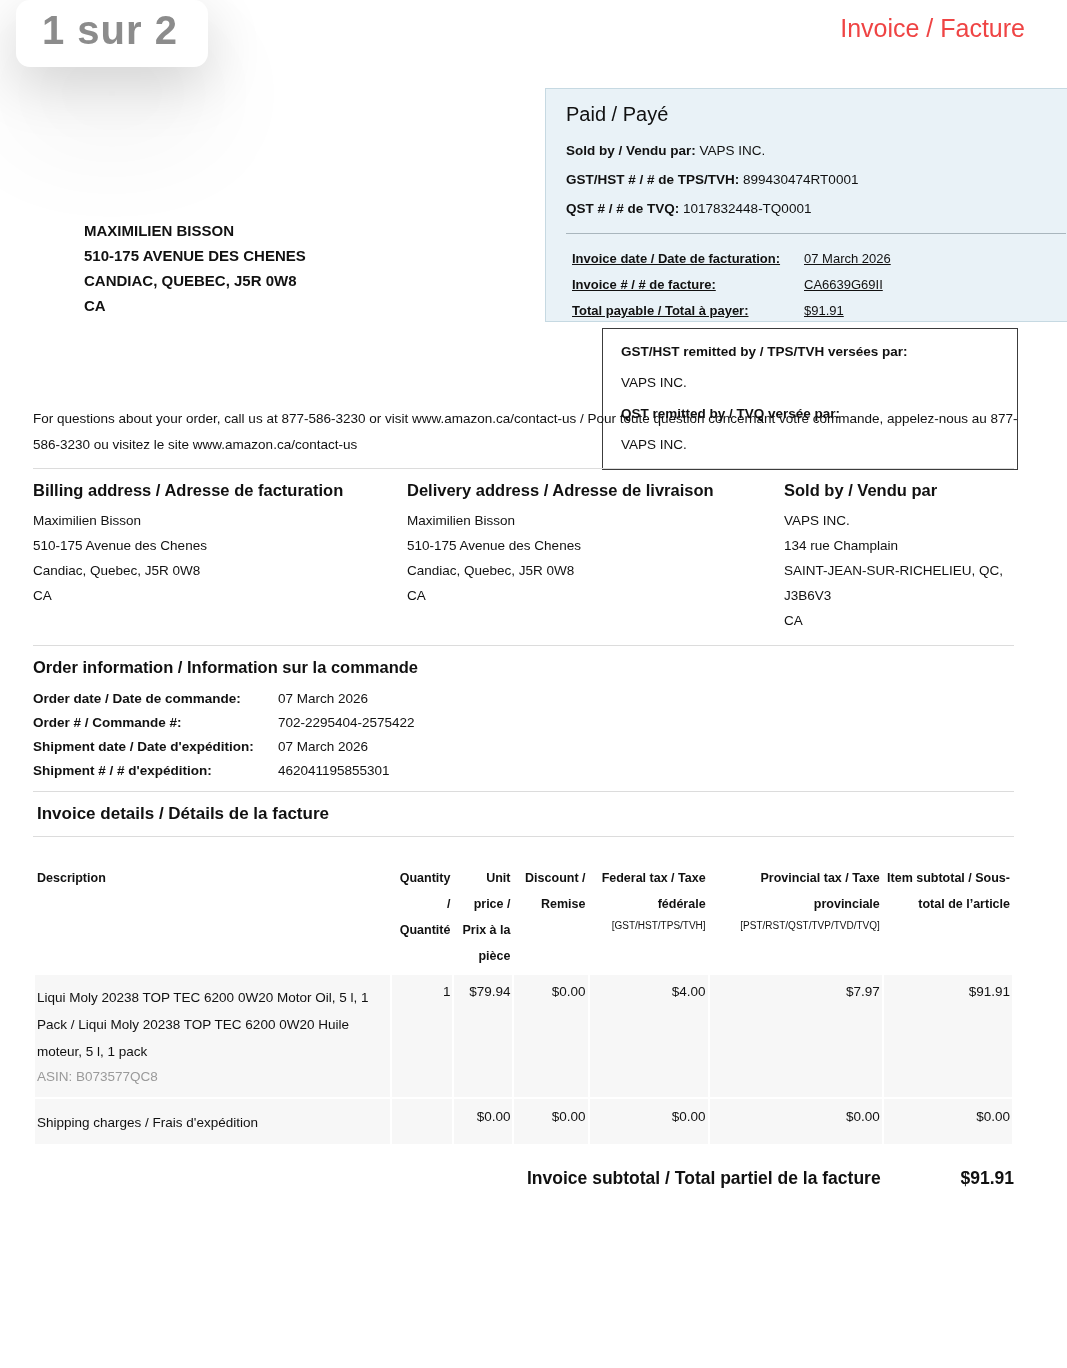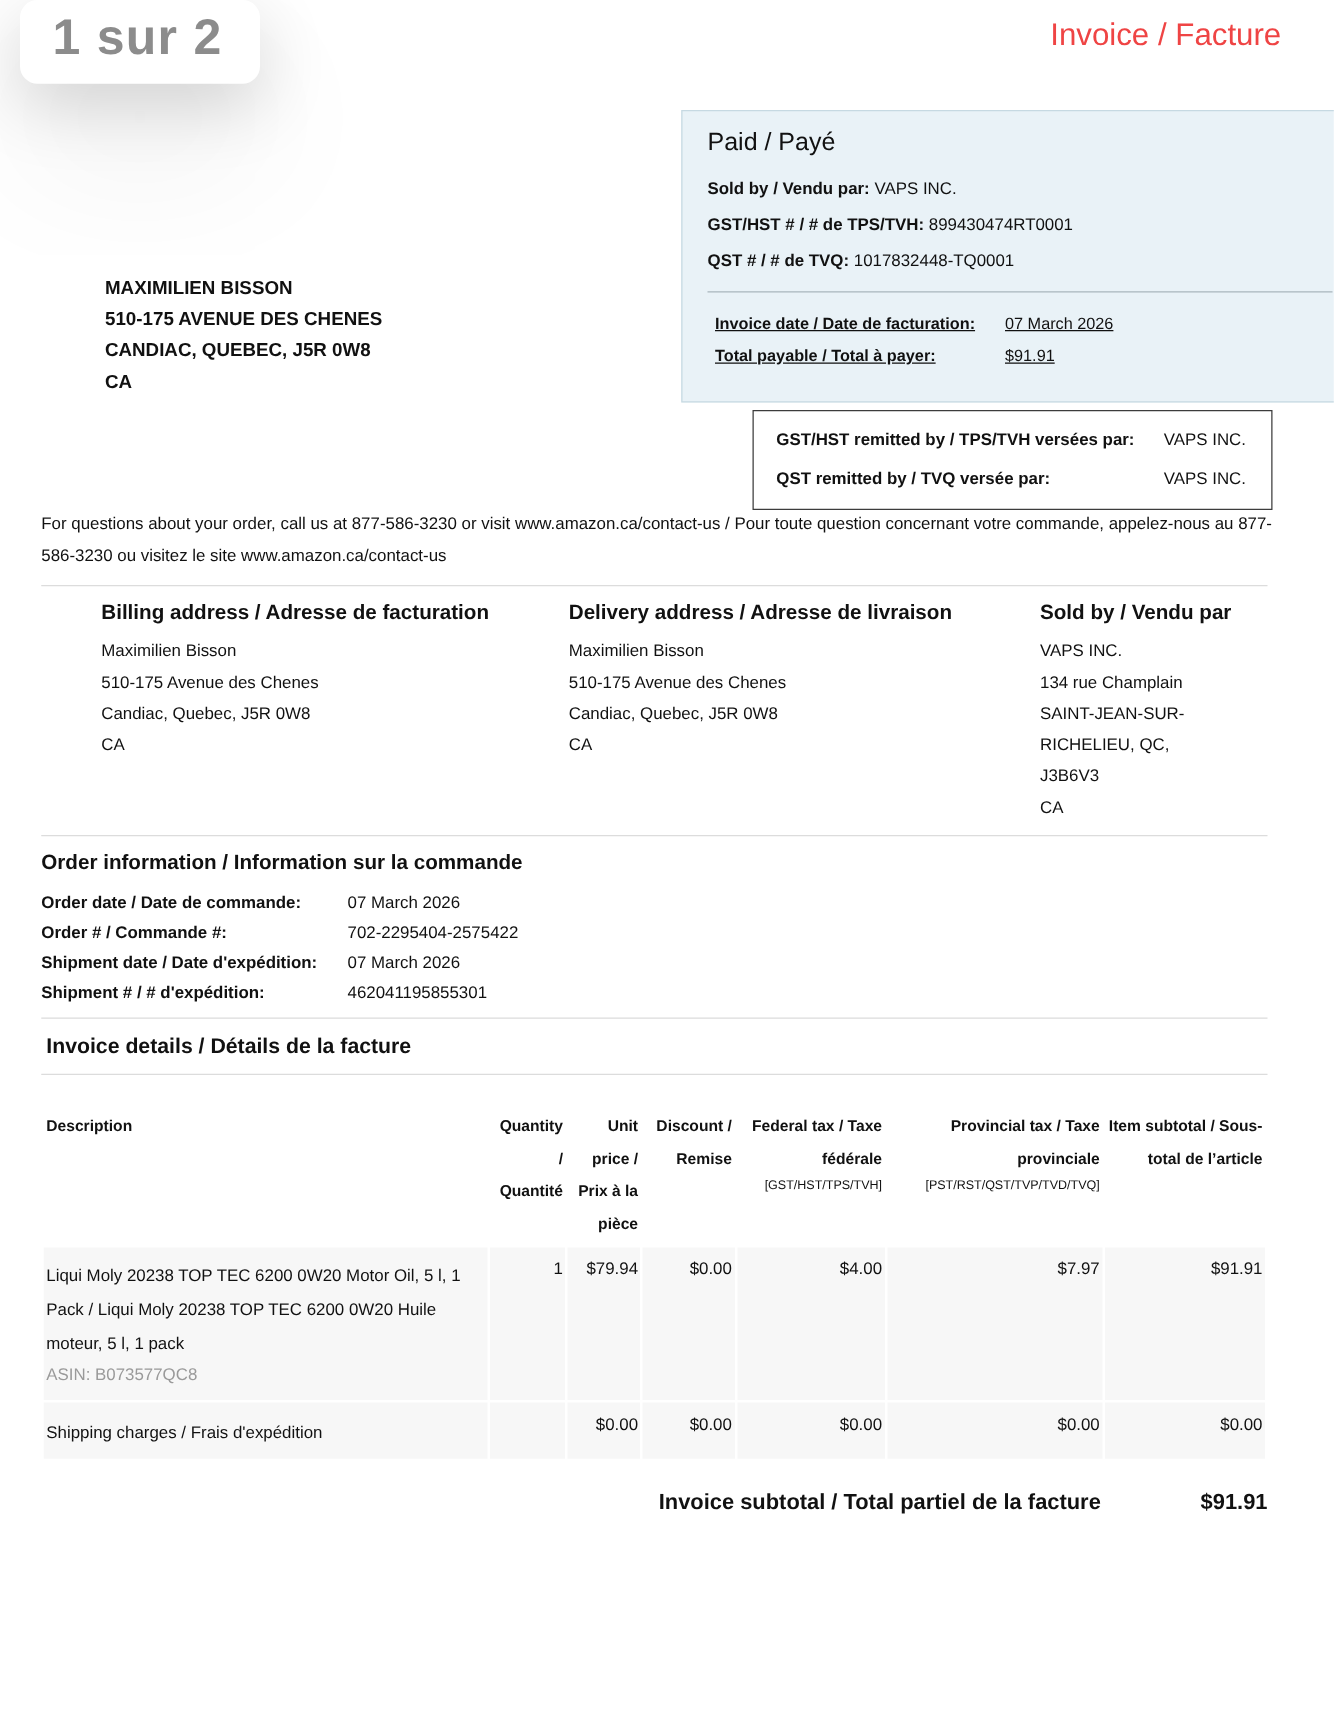--- a/index.html
+++ b/index.html
@@ -53,32 +53,32 @@
   .paid-box .inv-row .lbl { width: 232px; font-weight: bold; flex: none; }
 
   
   .remitted-box {
     position: absolute; top: 328px; left: 602px;
     width: 416px;
     border: 1px solid #3c3c3c;
     background: #ffffff;
     padding: 7px 14px 9px 18px;
   }
-  .remitted-box .rem-row { display: flex; font-size: 13.5px; line-height: 31px; }
+  .remitted-box .rem-row { display: flex; font-size: 13.5px; line-height: 31px; flex-direction: column; }
   .remitted-box .rem-row .lbl { width: 310px; font-weight: bold; flex: none; }
 
   
   .flow { position: absolute; top: 406px; left: 33px; width: 981px; }
 
   .contact-note { font-size: 13.5px; line-height: 26px; width: 1000px; }
 
   .hr { border: none; border-top: 1px solid #dcdcdc; }
   .hr.after-contact { margin-top: 10px; }
 
-  .addr-cols { display: flex; padding: 12px 0 10px 0; min-height: 176px; margin-left: 48px; }
+  .addr-cols { display: flex; padding: 12px 0 10px 0; min-height: 176px; }
   .addr-col h3 { font-size: 16.5px; font-weight: bold; margin-bottom: 8px; }
   .addr-col .line { font-size: 13.5px; line-height: 25px; }
   .addr-col.c0 { width: 374px; flex: none; }
   .addr-col.c1 { width: 377px; flex: none; }
   .addr-col.c2 { flex: 1; }
 
   .order-info { padding: 12px 0 8px 0; }
   .order-info h3 { font-size: 16.5px; font-weight: bold; margin-bottom: 10px; }
   .order-info .oi-row { display: flex; font-size: 13.5px; line-height: 24px; }
   .order-info .oi-row .lbl { width: 245px; font-weight: bold; flex: none; }
@@ -142,20 +142,24 @@
       <span>899430474RT0001</span>
     </div>
     <div class="kv-line">
       <b>QST # / # de TVQ:</b>
       <span>1017832448-TQ0001</span>
     </div>
     <hr class="divider">
     <div class="inv-row">
       <span class="lbl">Invoice date / Date de facturation:</span>
       <span class="val">07 March 2026</span>
+    </div>
+    <div class="inv-row">
+      <span class="lbl">Invoice # / # de facture:</span>
+      <span class="val">CA6639G69II</span>
     </div>
     <div class="inv-row">
       <span class="lbl">Total payable / Total à payer:</span>
       <span class="val">$91.91</span>
     </div>
   </div>
 
   <div class="remitted-box">
     <div class="rem-row">
       <span class="lbl">GST/HST remitted by / TPS/TVH versées par:</span>

